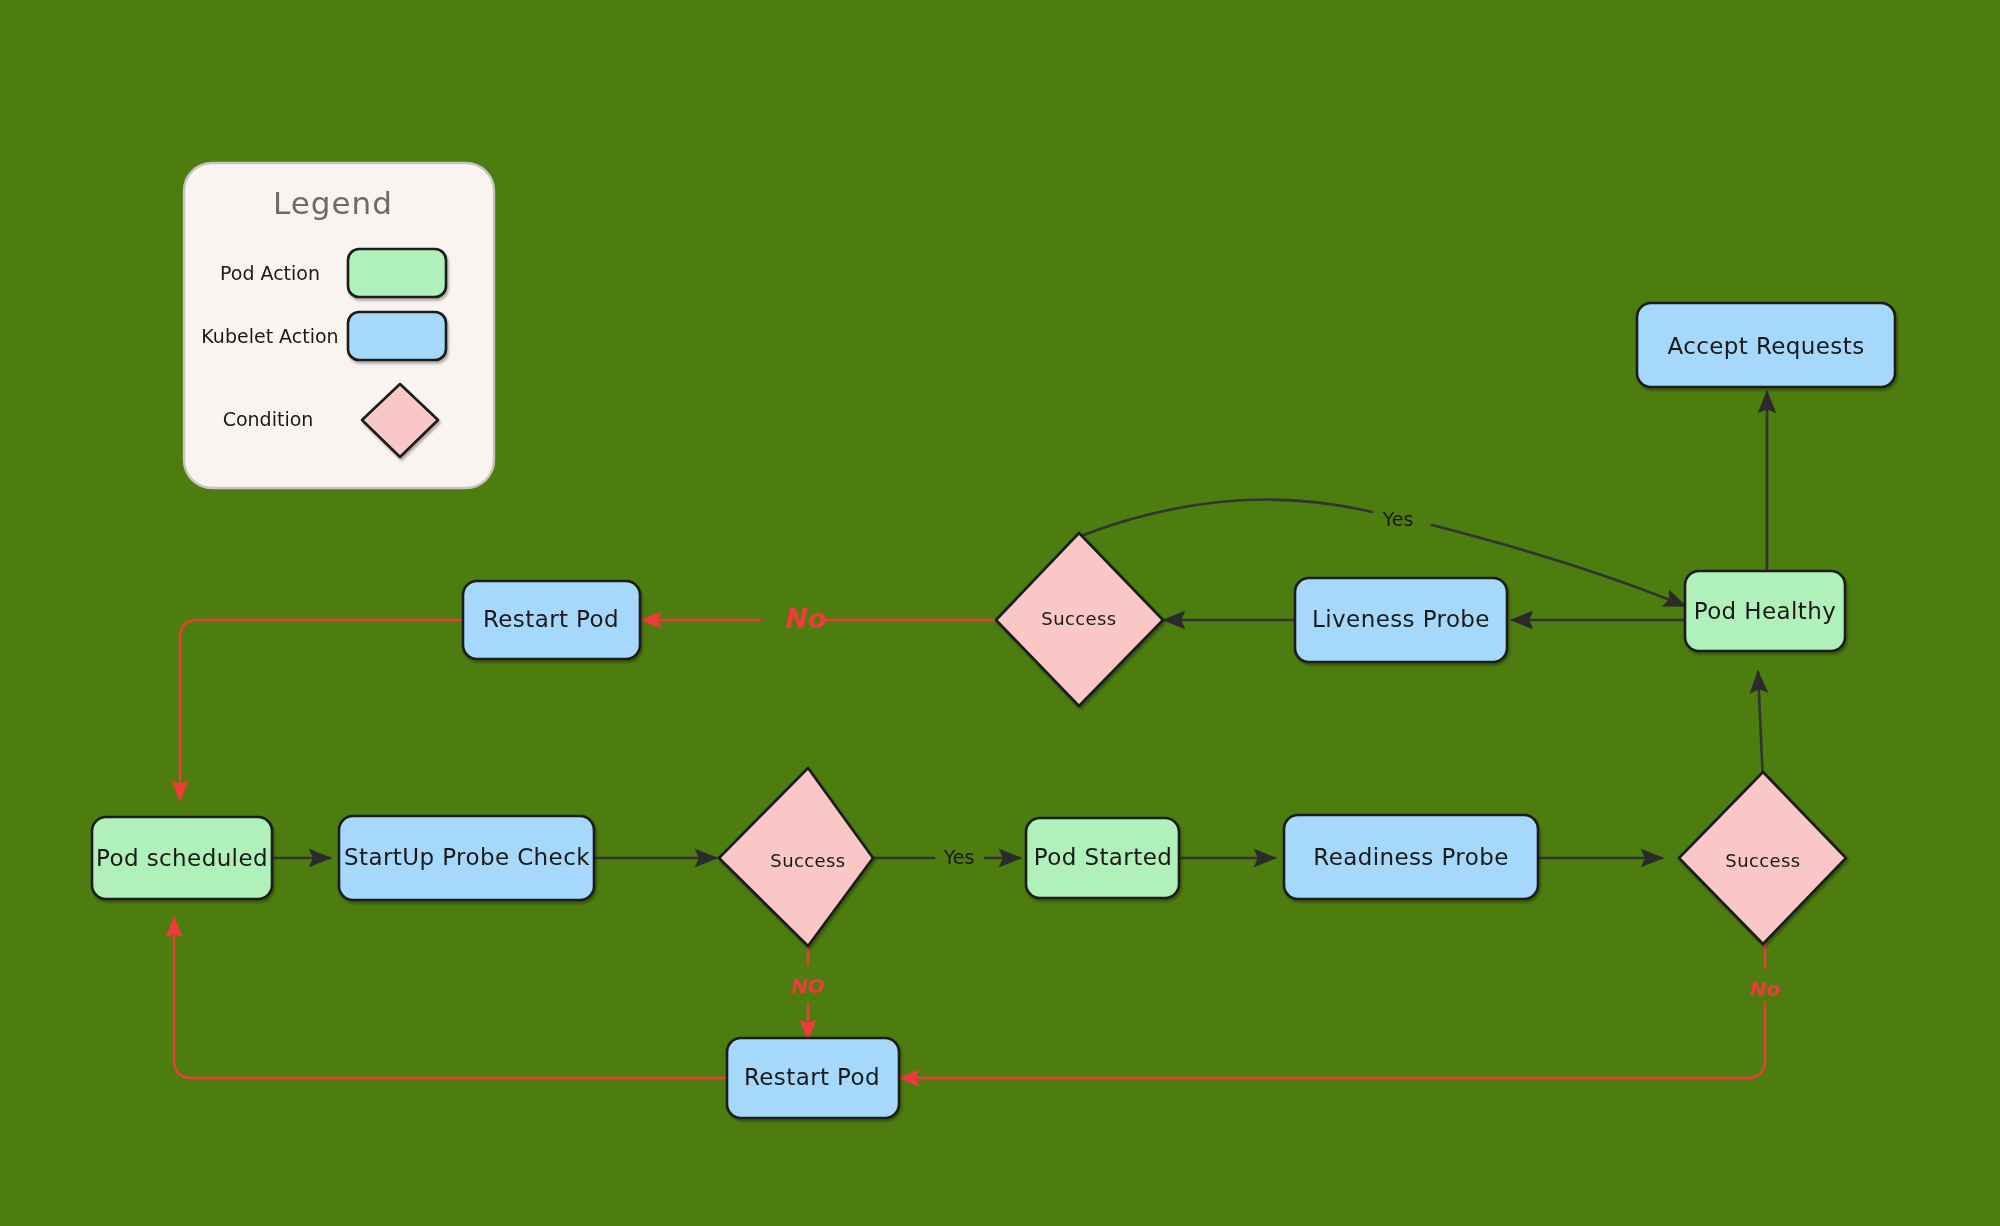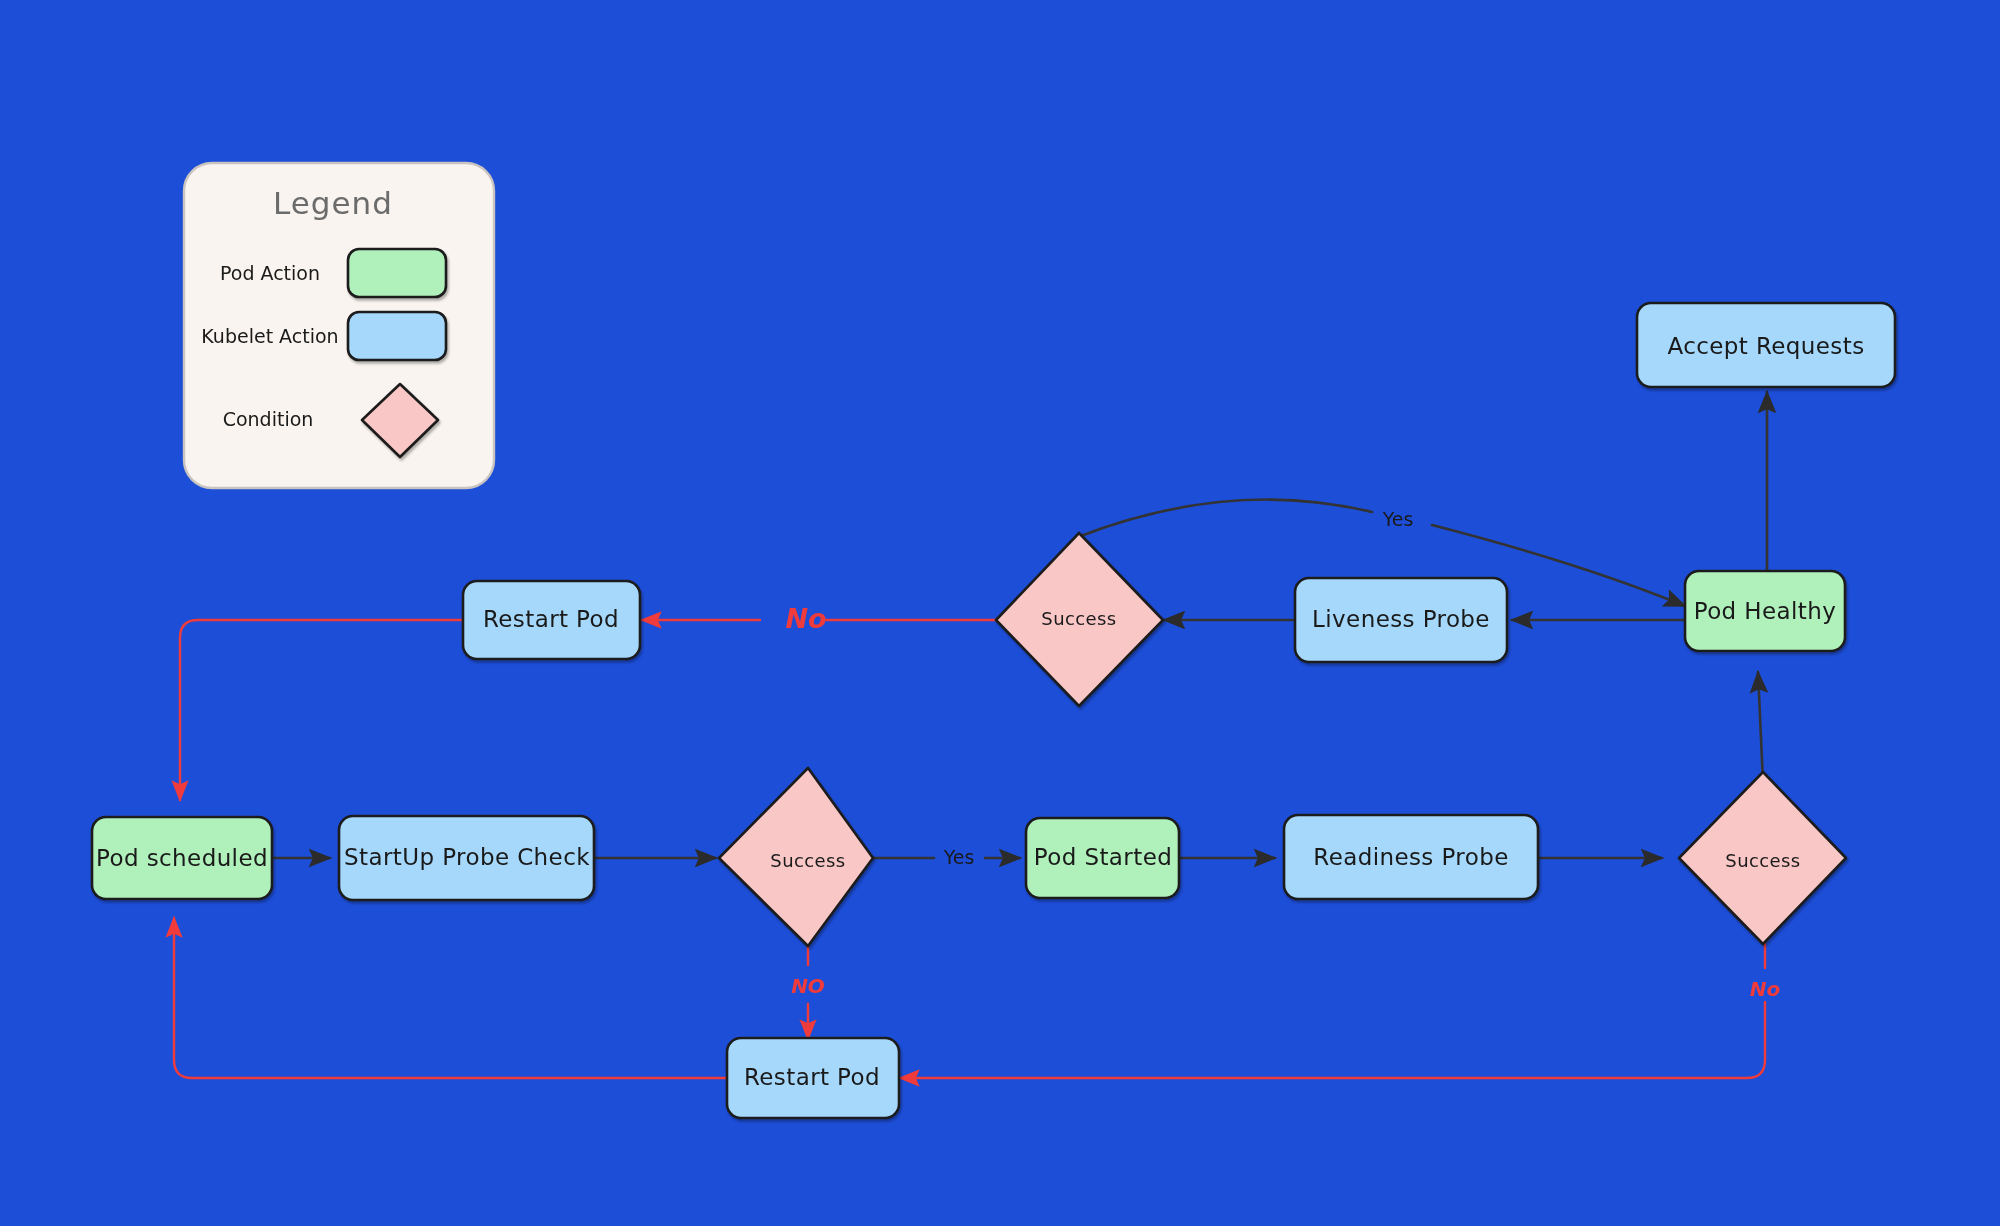--- a/index.html
+++ b/index.html
@@ -4,21 +4,21 @@
 <style>
   html, body {
     margin: 0;
     padding: 0;
     background: #ffffff;
   }
   #canvas {
     position: relative;
     width: 2000px;
     height: 1226px;
-    background: #1d4ed8;
+    background: #4d7c0f;
     font-family: "DejaVu Sans", sans-serif;
     overflow: hidden;
   }
   svg.flow {
     position: absolute;
     top: 0; left: 0;
     width: 2000px;
     height: 1226px;
   }
   .node-label {

